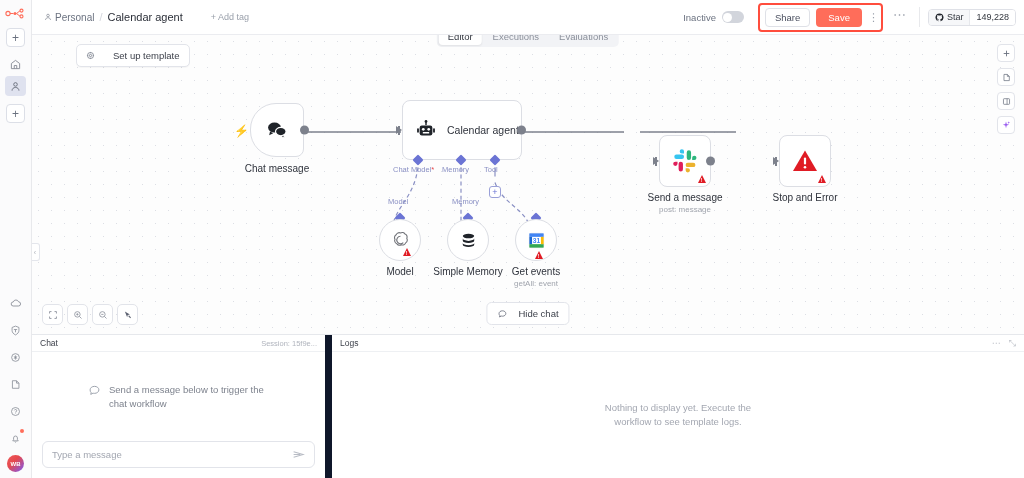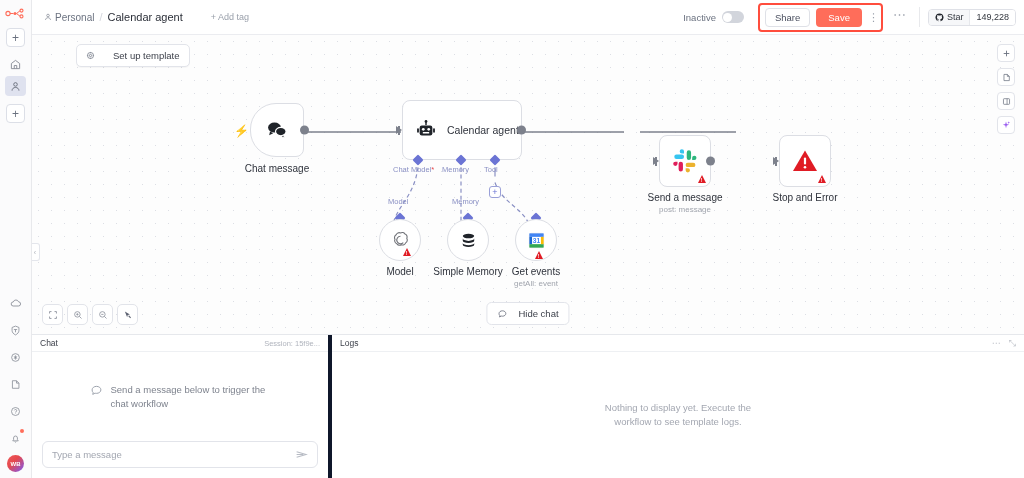--- a/index.html
+++ b/index.html
@@ -223,21 +223,21 @@
   .plus-sq {
     position: absolute; width: 12px; height: 12px;
     background: #fff; border: 1px solid #9aa0d8; border-radius: 3px;
     display: flex; align-items: center; justify-content: center;
     font-size: 9px; color: #6b74d4; line-height: 1; cursor: pointer;
   }
   svg.wires { position: absolute; left: 0; top: 0; width: 100%; height: 100%; pointer-events: none; }
 
   
   .bottom { flex: 0 0 144px; height: 144px; display: flex; border-top: 1px solid #e6e8ec; background: #fff; }
-  .chat-panel { width: 300px; flex: 0 0 300px; border-right: 4px solid #0f172a; display: flex; flex-direction: column; }
+  .chat-panel { width: 300px; flex: 0 0 300px; border-right: 7px solid #0f172a; display: flex; flex-direction: column; }
   .panel-head {
     height: 17px; flex: 0 0 17px; display: flex; align-items: center;
     padding: 0 8px; border-bottom: 1px solid #eef0f3;
   }
   .panel-title { font-size: 8.5px; color: #3b3f49; }
   .session { margin-left: auto; font-size: 7.5px; color: #b0b4bd; }
   .chat-body { flex: 1 1 auto; display: flex; align-items: center; justify-content: center; padding: 0 20px; }
   .empty-chat { display: flex; align-items: flex-start; gap: 8px; color: #7e838e; }
   .empty-chat-text { font-size: 9.5px; line-height: 1.45; max-width: 160px; }
   .chat-input-wrap { padding: 0 10px 10px; }
@@ -367,20 +367,25 @@
             <svg width="9" height="9" viewBox="0 0 16 16" fill="#23272e">
               <path d="M8 .8a7.2 7.2 0 0 0-2.3 14c.36.07.5-.15.5-.34v-1.2c-2 .44-2.43-.96-2.43-.96-.33-.84-.8-1.06-.8-1.06-.66-.45.05-.44.05-.44.73.05 1.1.75 1.1.75.65 1.1 1.7.78 2.12.6.07-.47.25-.79.46-.97-1.6-.18-3.28-.8-3.28-3.56 0-.79.28-1.43.74-1.94-.07-.18-.32-.91.07-1.9 0 0 .6-.2 1.97.73a6.8 6.8 0 0 1 3.6 0c1.36-.93 1.96-.73 1.96-.73.4.99.15 1.72.07 1.9.46.51.74 1.15.74 1.94 0 2.77-1.69 3.38-3.3 3.56.26.22.49.66.49 1.33v1.97c0 .2.13.42.5.34A7.2 7.2 0 0 0 8 .8Z"></path>
             </svg>
             <span>Star</span>
           </span>
           <span class="star-count">149,228</span>
         </div>
       </div>
     </div>
 
+    <div class="tabs">
+      <div class="tab active">Editor</div>
+      <div class="tab">Executions</div>
+      <div class="tab">Evaluations</div>
+    </div>
 
     <div class="canvas">
 
       <div class="canvas-collapse">‹</div>
 
       <div class="setup-tpl">
         <svg width="9" height="9" viewBox="0 0 16 16" fill="none" stroke="#6b7280" stroke-width="1.3">
           <circle cx="8" cy="8" r="5.4"></circle>
             <circle cx="8" cy="8" r="2"></circle>
             <path d="M8 2.6v1.4M8 12v1.4M2.6 8h1.4M12 8h1.4"></path>

